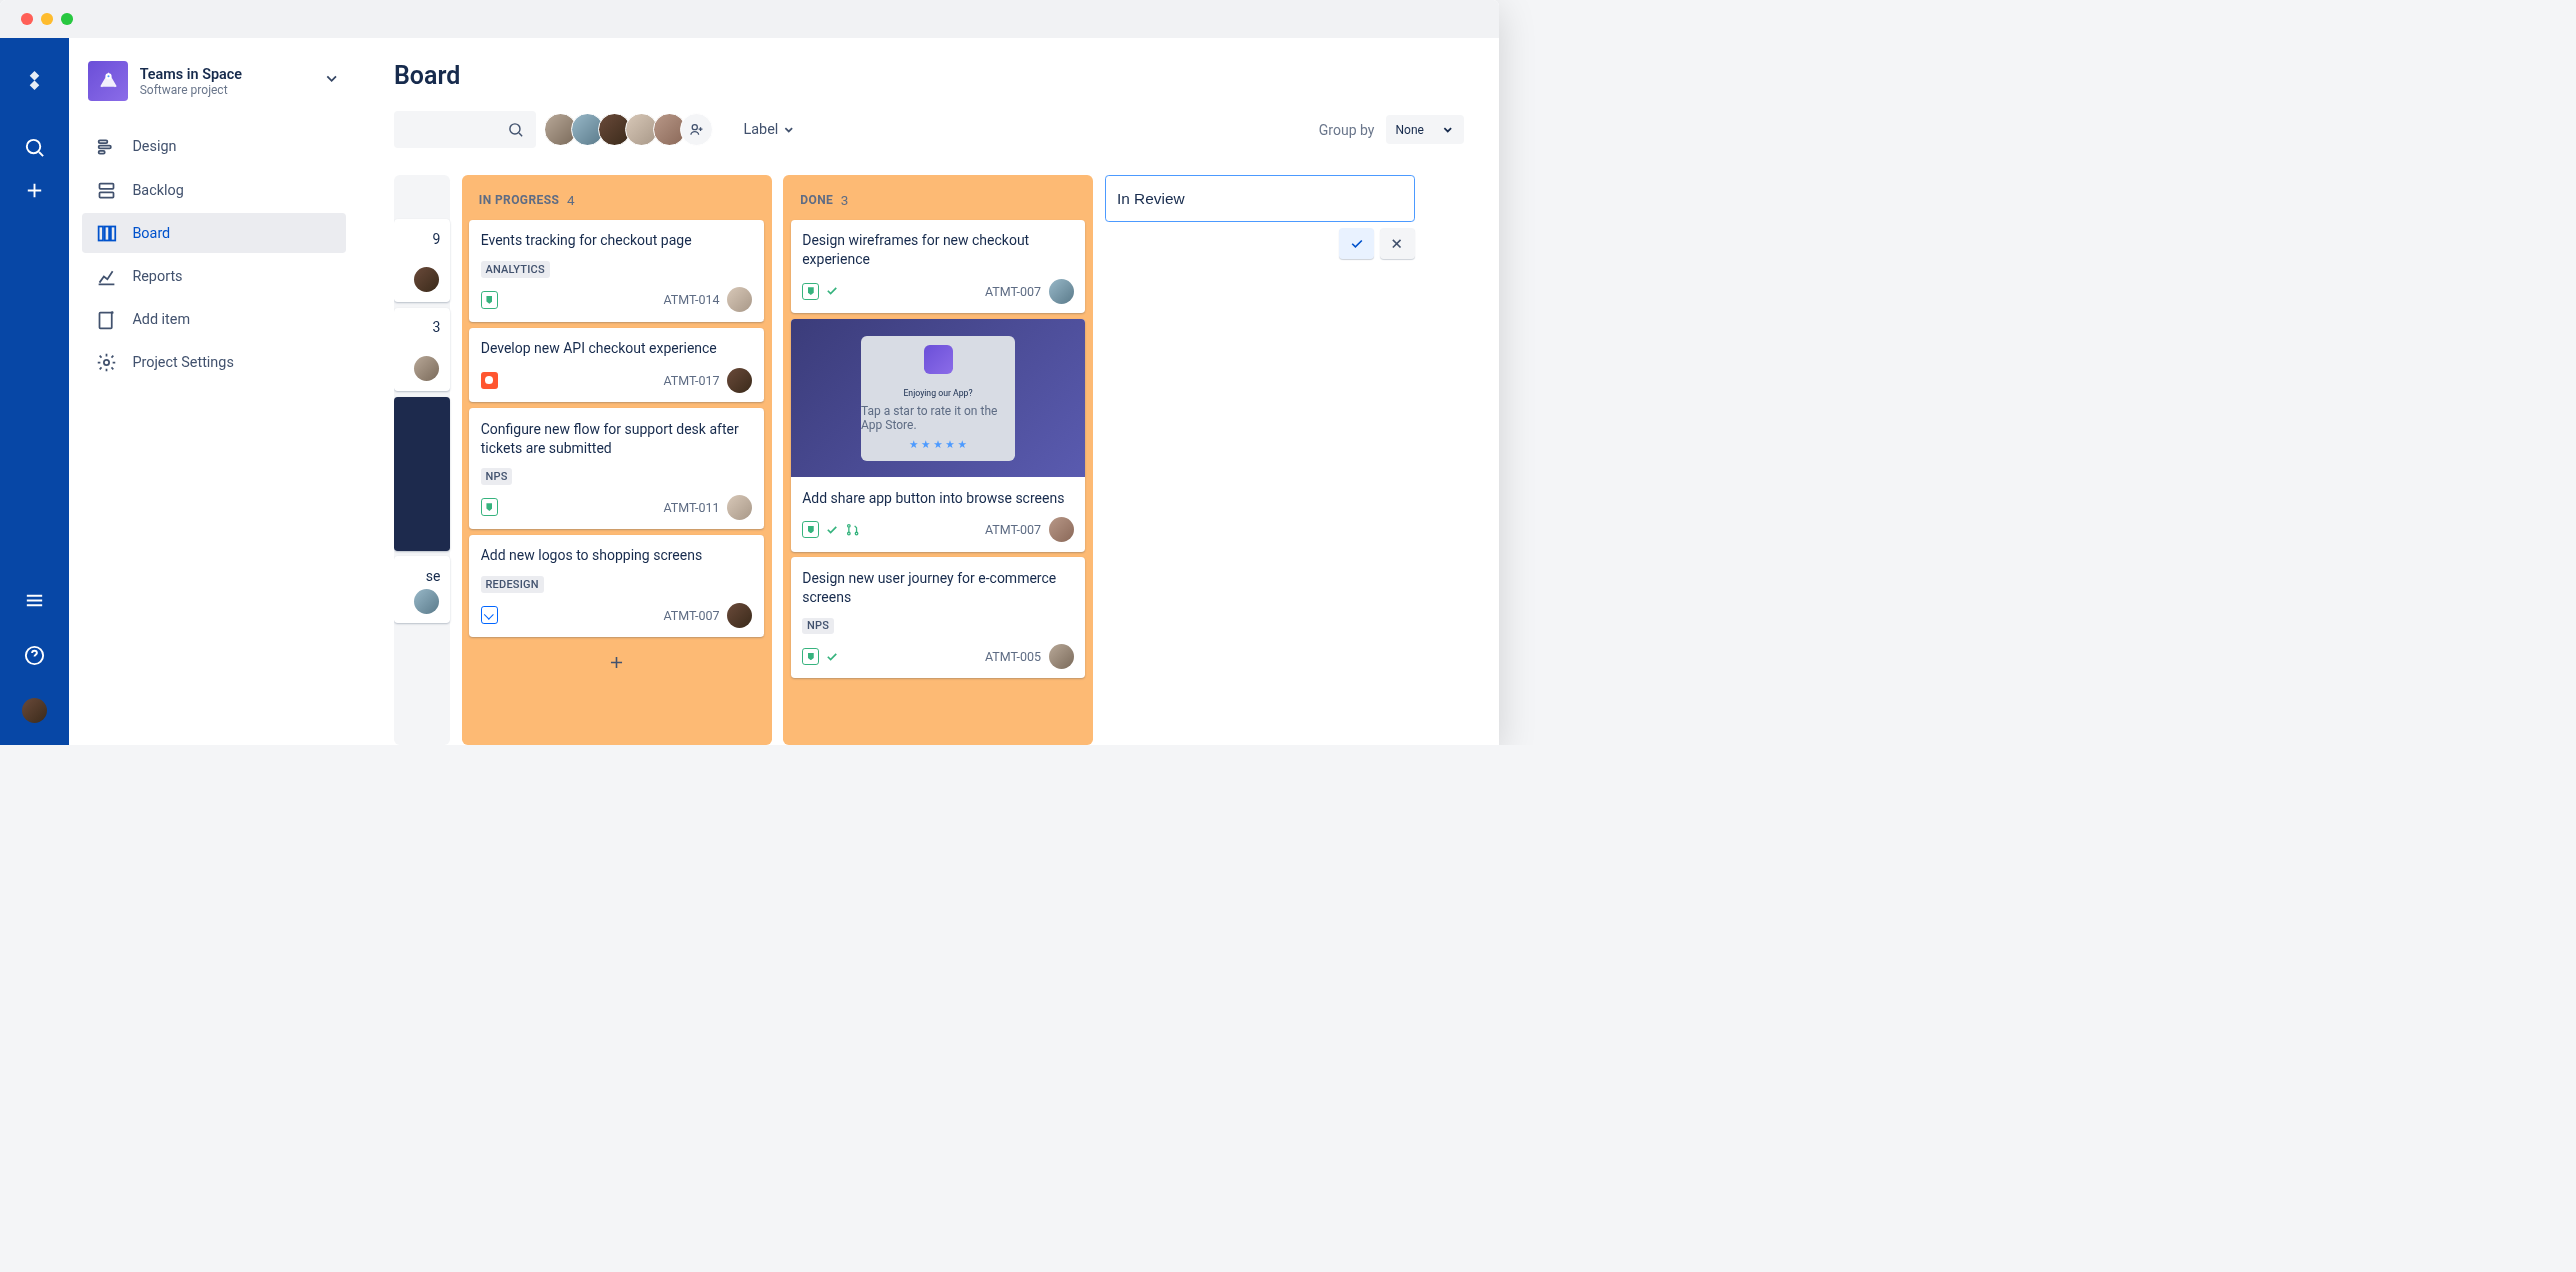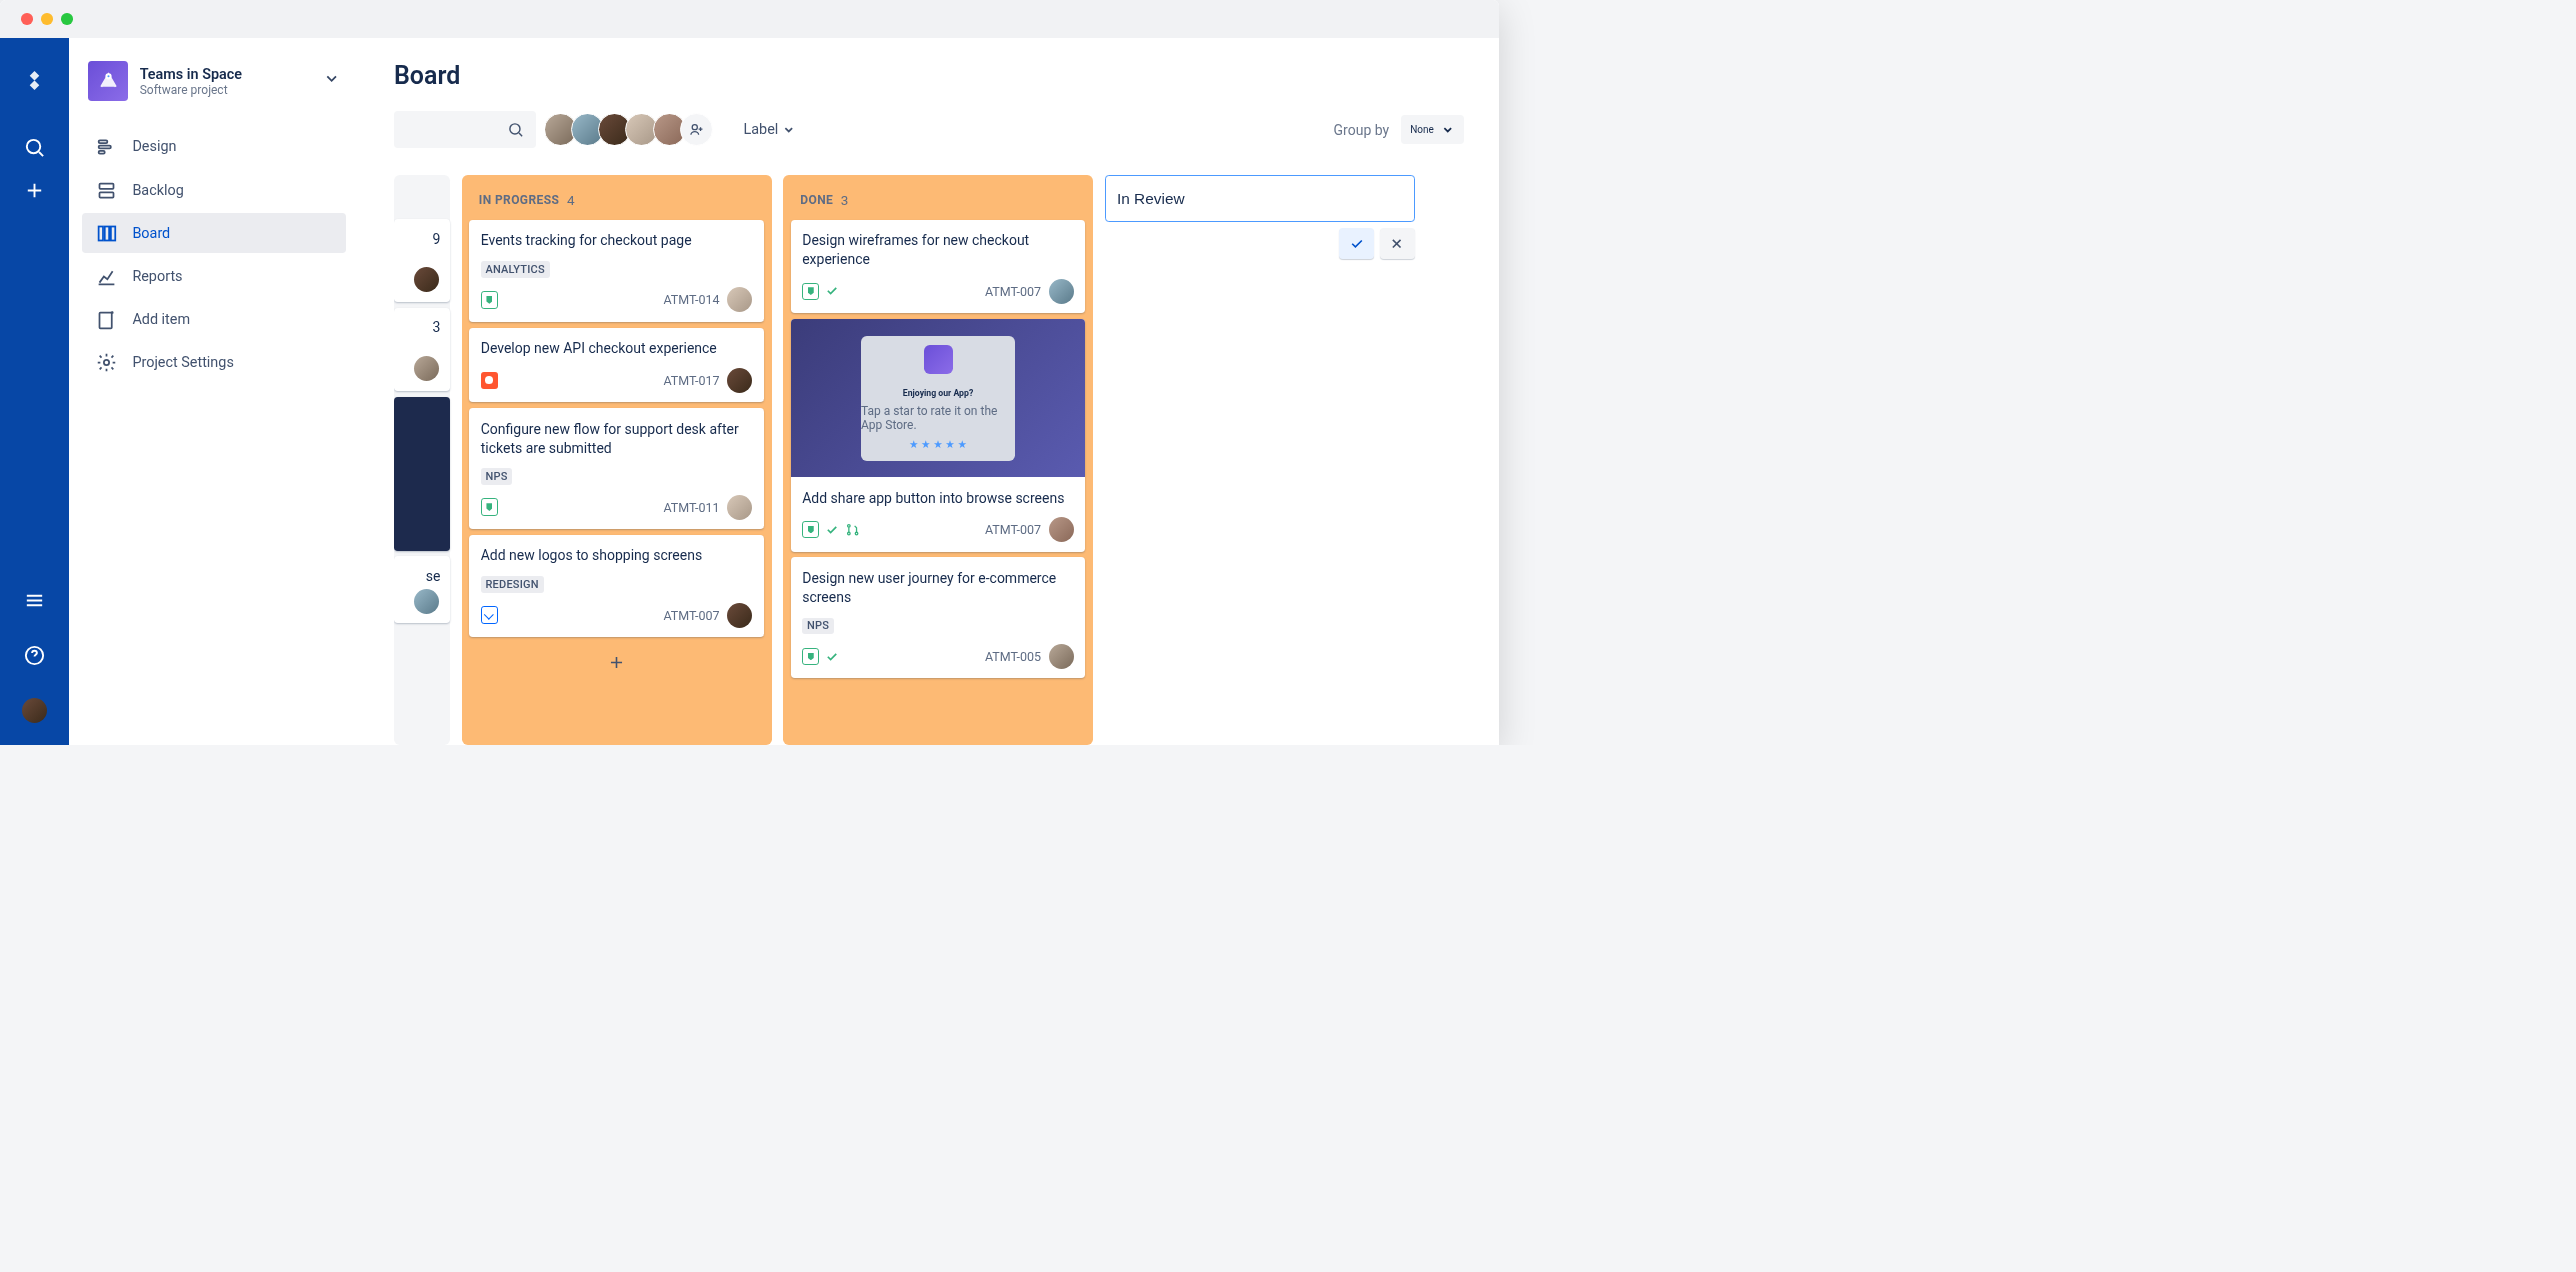--- a/index.html
+++ b/index.html
@@ -68,21 +68,21 @@
 .page-title { font-size: 25px; font-weight: 600; color: #172b4d; }
 
 .toolbar { display: flex; align-items: center; gap: 13.5px; margin-top: 21px; }
 .search-box { width: 142px; height: 37px; background: #f4f5f7; border-radius: 3.8px; display:flex; align-items:center; justify-content:flex-end; padding: 0 11.5px; color: #42526e; }
 .avatars { display:flex; }
 .avatar { width: 33px; height: 33px; border-radius:50%; border: 1.9px solid #fff; margin-left:-5.8px; background: linear-gradient(135deg,#c0b0a0,#8a7a6a); display:inline-block; overflow:hidden; }
 .avatar.add { background:#f4f5f7; color:#42526e; display:flex; align-items:center; justify-content:center; cursor:pointer; }
 .label-dd { display:flex; align-items:center; gap:3.8px; color:#42526e; margin-left:17.3px; font-size:14.4px; cursor:pointer; }
 .toolbar-right { margin-left:auto; display:flex; align-items:center; gap:11.5px; }
 .groupby-label { color:#6b778c; font-size:14px; }
-.groupby-select { background:#f4f5f7; padding:7.7px 9.6px; border-radius:3.8px; display:flex; align-items:center; gap:7px; color:#172b4d; font-size:10px; cursor:pointer; }
+.groupby-select { background:#f4f5f7; padding:7.7px 9.6px; border-radius:3.8px; display:flex; align-items:center; gap:17px; color:#172b4d; font-size:12px; cursor:pointer; }
 
 .board { display:flex; gap:11.5px; margin-top: 27px; flex:1; overflow:hidden; }
 .column { width: 310px; background:#fdba74; border-radius:5.8px; padding: 13.5px 7.7px 7.7px 7.7px; display:flex; flex-direction:column; flex-shrink:0; }
 .column.peek { width: 56px; background:#f4f5f7; padding:0; position:relative; }
 .peek-cards { position:absolute; right:0; top:0; width:56px; }
 .col-header { display:flex; align-items:center; gap:7.7px; padding: 3.8px 9.6px 11.5px 9.6px; }
 .col-name { font-size:12px; font-weight:700; letter-spacing:0.4px; color:#5e6c84; text-transform:uppercase; }
 .col-count { font-size:13.5px; color:#5e6c84; }
 
 .card { background:#fff; border-radius:3.8px; box-shadow: 0 1px 1.9px rgba(9,30,66,0.25); padding: 11.5px 11.5px 9.6px 11.5px; margin-bottom:5.8px; cursor:pointer; }
@@ -103,21 +103,21 @@
 .type-task::after { content:''; width:5.8px; height:5.8px; border:1.9px solid #0065ff; border-top:none; border-right:none; transform:rotate(-45deg) translateY(-1px); }
 
 .check-icon { color:#36b37e; }
 .pr-icon { color:#36b37e; }
 
 .add-card { display:flex; align-items:center; justify-content:center; padding:9.6px; color:#42526e; cursor:pointer; }
 
 .card-img { height:158px; background: linear-gradient(135deg,#3b3c7a,#5a5bb0); margin:-11.5px -11.5px 11.5px -11.5px; border-radius:3.8px 3.8px 0 0; position:relative; overflow:hidden; display:flex; align-items:center; justify-content:center; }
 .mockup { width:154px; height:125px; background:#d8dce4; border-radius:5.8px; display:flex; flex-direction:column; align-items:center; justify-content:center; gap:5.8px; }
 .mockup-icon { width:29px; height:29px; border-radius:5.8px; background:linear-gradient(135deg,#6b4fd8,#8b6ce8); }
-.mockup-title { font-size:8.7px; font-weight:700; color:#172b4d;margin-top:8px; }
+.mockup-title { font-size:8.7px; font-weight:400; color:#172b4d;margin-top:8px; }
 .mockup-sub { font-size:12px; color:#5e6c84; text-align:left; }
 .stars { display:flex; gap:5.8px; color:#4c9aff; font-size:10.6px; }
 
 .column.new { background:transparent; width:310px; padding:0; }
 .new-col-input { width:100%; border:1.9px solid #4c9aff; border-radius:3.8px; padding:13.5px 11.5px; font-size:15.4px; color:#172b4d; outline:none; }
 .new-col-actions { display:flex; gap:5.8px; justify-content:flex-end; margin-top:5.8px; }
 .icon-btn { width:35px; height:31px; background:#f4f5f7; border-radius:3.8px; display:flex; align-items:center; justify-content:center; cursor:pointer; color:#42526e; box-shadow:0 1px 1px rgba(9,30,66,0.2); }
 .icon-btn.primary { background:#e9f2ff; color:#0052cc; }
 
 

